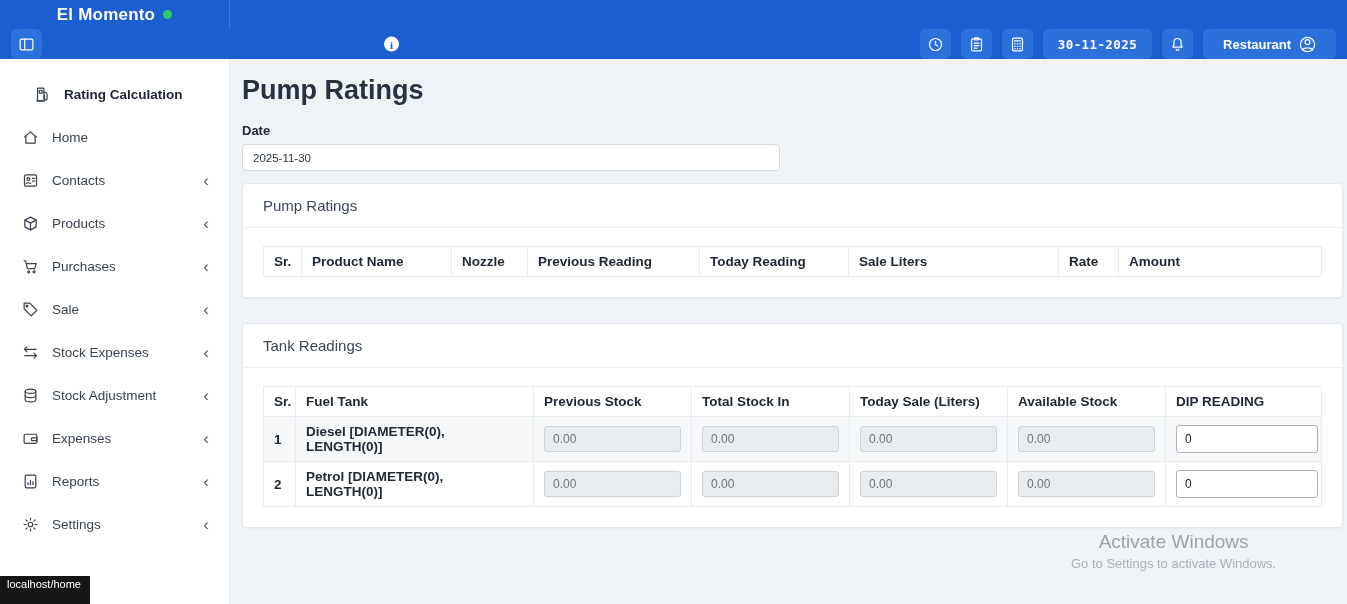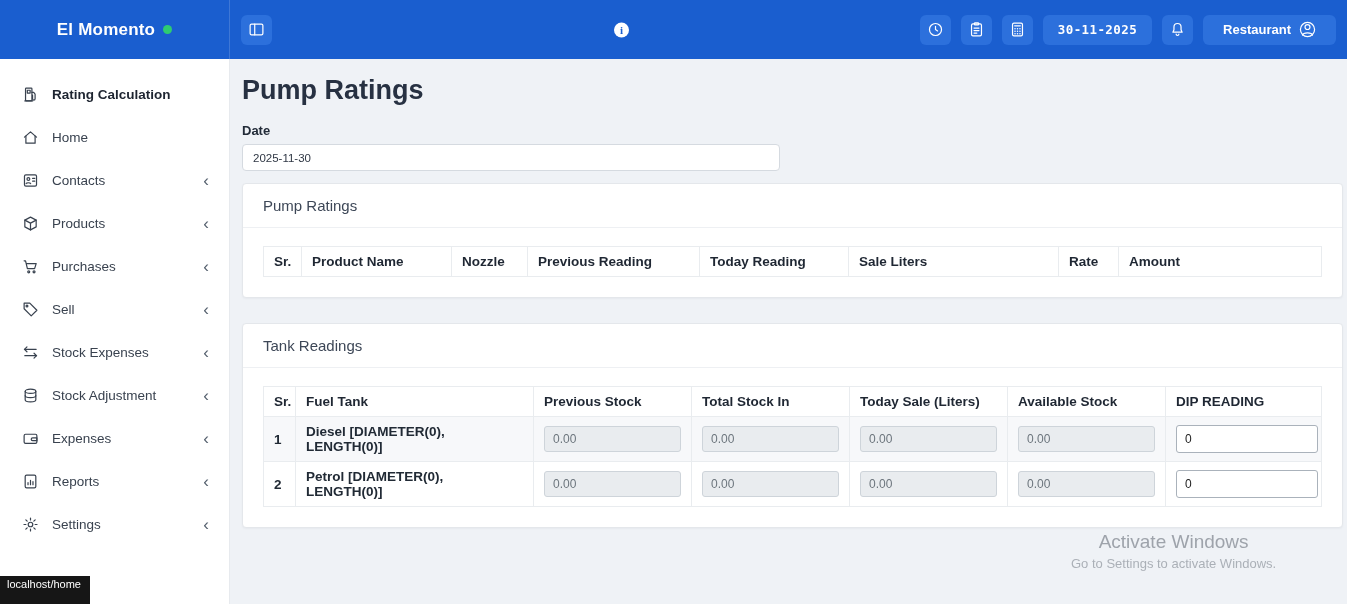--- a/index.html
+++ b/index.html
@@ -5,37 +5,37 @@
   * { box-sizing: border-box; margin: 0; padding: 0; }
   html, body { width: 1347px; height: 604px; }
   body {
     font-family: "Liberation Sans", sans-serif;
     background: #eff2f6;
     overflow: hidden;
     position: relative;
   }
 
   
-  .topbar { position: absolute; top: 0; left: 0; right: 0; height: 59px; background: #1a5ecf; display: flex; z-index: 20; }
+  .topbar { position: absolute; top: 0; left: 0; right: 0; height: 59px; background: #1a5ecf; display: flex; z-index: 20; flex-direction: column; }
   .brand { width: 230px; height: 100%; display: flex; align-items: center; justify-content: center; gap: 8px; border-right: 1px solid rgba(255,255,255,.16); }
   .brand-text { color: #fff; font-size: 17px; font-weight: 700; letter-spacing: .2px; }
   .brand-dot { width: 9px; height: 9px; border-radius: 50%; background: #2ecc71; }
   .topbar-main { flex: 1; position: relative; display: flex; align-items: center; padding: 0 11px; }
   .tb-btn { height: 30px; min-width: 30px; padding: 0 7px; border: none; border-radius: 6px; background: #2c70dc; color: #fff; display: inline-flex; align-items: center; justify-content: center; gap: 8px; cursor: pointer; font-family: inherit; }
   .tb-right { margin-left: auto; display: flex; align-items: center; gap: 10px; }
   .info-badge { position: absolute; left: 384px; top: 50%; transform: translateY(-50%); width: 15px; height: 15px; border-radius: 50%; background: #fff; color: #1a5ecf; font-size: 11px; font-weight: 700; display: flex; align-items: center; justify-content: center; font-family: "Liberation Serif", serif; cursor: pointer; }
   .date-btn { font-family: "DejaVu Sans Mono", monospace; font-size: 12.5px; font-weight: 700; letter-spacing: .4px; padding: 0 15px; }
   .user-btn { font-size: 13px; font-weight: 700; padding: 0 20px; }
   svg.ic { display: block; }
 
   
   .sidebar { position: absolute; top: 59px; left: 0; bottom: 0; width: 230px; background: #fff; border-right: 1px solid #e7eaee; padding-top: 14px; z-index: 10; }
   .side-item { height: 43px; display: flex; align-items: center; gap: 13px; padding: 0 20px 0 22px; font-size: 13.5px; color: #39424f; cursor: pointer; }
   .side-item .lbl { flex: 1; }
-  .side-item.active { font-weight: 700; color: #1d2430; }
+  .side-item.active { font-weight: 700; color: #1d2430; margin-left: 12px; }
   .side-item .chev { color: #55606e; font-size: 17px; line-height: 1; }
   .side-icon { color: #39424f; width: 17px; height: 17px; flex: 0 0 17px; }
 
   
   .content { position: absolute; top: 59px; left: 230px; right: 0; bottom: 0; padding: 16px 4px 0 12px; overflow: hidden; }
   .page-title { font-size: 27px; font-weight: 600; color: #273142; }
   .date-label { margin-top: 17px; font-size: 13px; font-weight: 700; color: #222b38; }
   .date-input { display: block; margin-top: 6px; width: 538px; height: 27px; border: 1px solid #d5dae0; border-radius: 4px; background: #fff; padding: 0 10px; font-size: 11.5px; color: #2f3744; font-family: inherit; }
   .card { background: #fff; border: 1px solid #e4e7eb; border-radius: 4px; box-shadow: 0 1px 2px rgba(16,24,40,.04); }
   .card-pump { margin-top: 12px; }
@@ -160,21 +160,21 @@
         <path d="M3 4h2l2.6 11h10.2L20 8H7"></path>
       </svg>
     <span class="lbl">Purchases</span>
     <span class="chev">‹</span>
   </div>
   <div class="side-item">
     <svg class="ic side-icon" viewBox="0 0 24 24" fill="none" stroke="currentColor" stroke-width="1.7" stroke-linecap="round" stroke-linejoin="round">
         <path d="M3 11V3h8l10 10-8 8z"></path>
         <circle cx="7" cy="7" r="1.3"></circle>
       </svg>
-    <span class="lbl">Sell</span>
+    <span class="lbl">Sale</span>
     <span class="chev">‹</span>
   </div>
   <div class="side-item">
     <svg class="ic side-icon" viewBox="0 0 24 24" fill="none" stroke="currentColor" stroke-width="1.7" stroke-linecap="round" stroke-linejoin="round">
         <path d="M7 4 3.5 7.5 7 11"></path>
         <path d="M3.5 7.5H20"></path>
         <path d="M17 13l3.5 3.5L17 20"></path>
         <path d="M20.5 16.5H4"></path>
       </svg>
     <span class="lbl">Stock Expenses</span>

